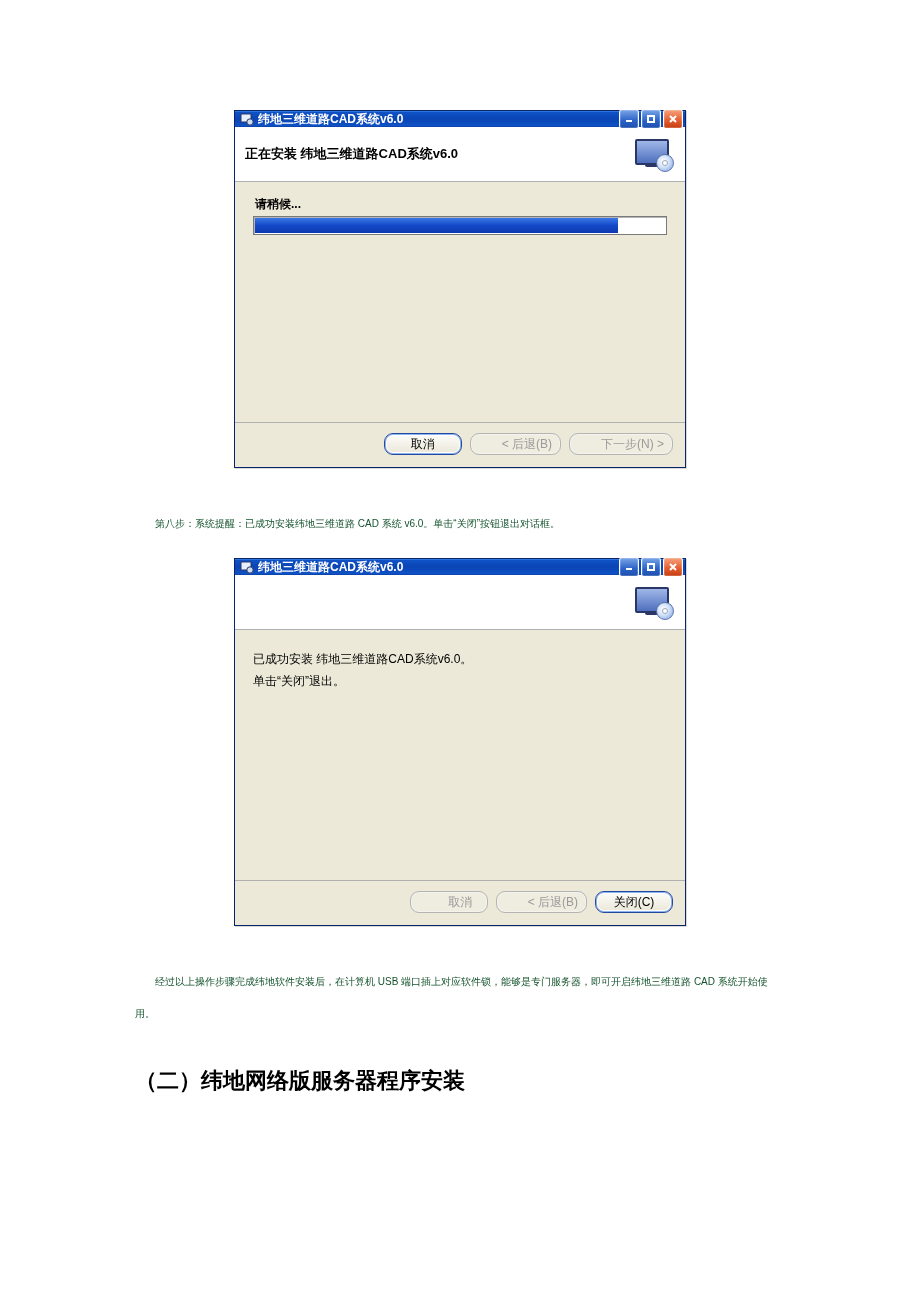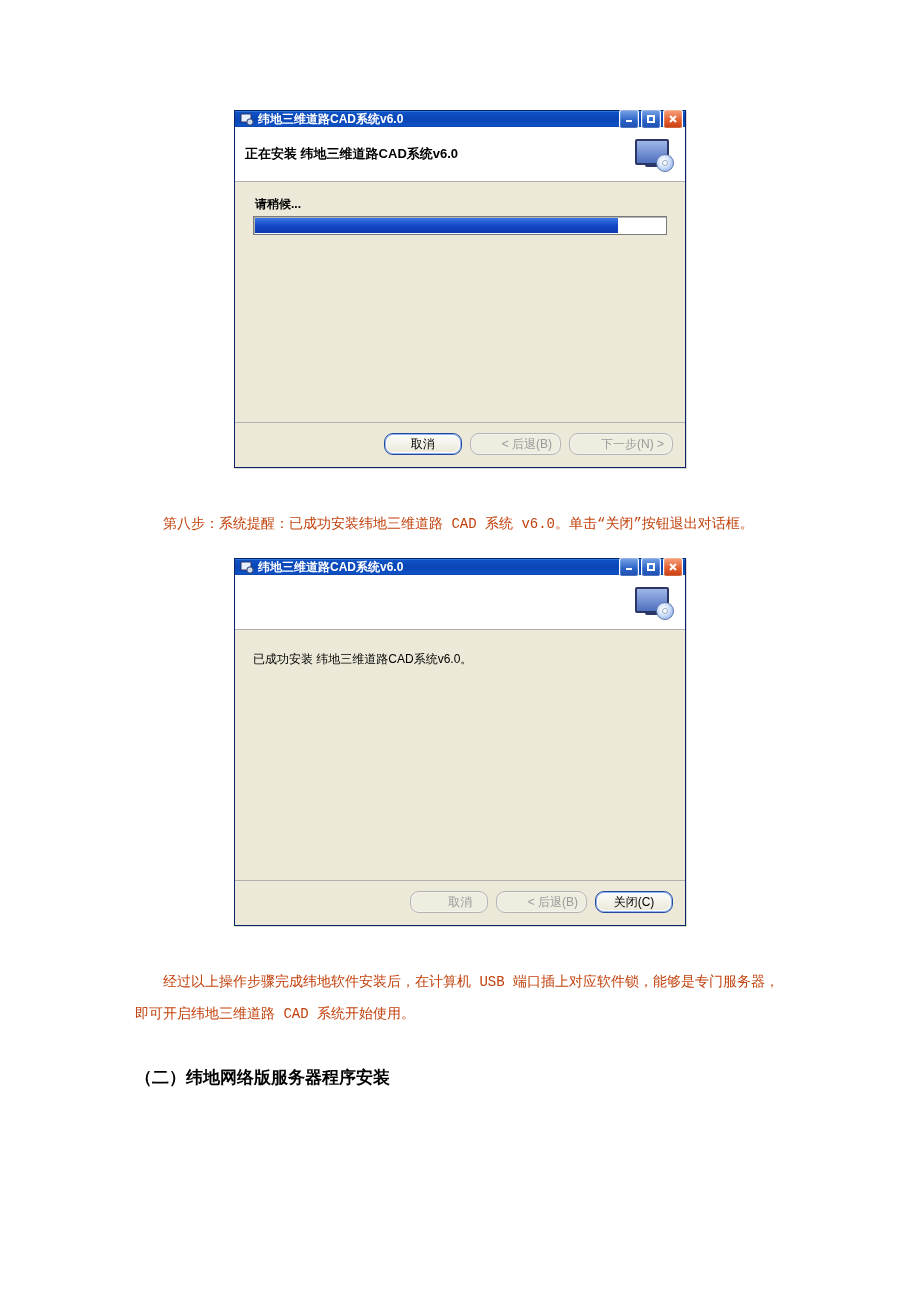--- a/index.html
+++ b/index.html
@@ -181,30 +181,30 @@
     border: 1px solid #23499f;
     box-shadow: 0 0 0 1px #8fb3ee inset, 0 0 0 2px #fff inset;
   }
   .xp-btn.disabled {
     color: #9a9a9a;
     border-color: #b4b4b4;
     background: #efece0;
     padding-left: 31px;
   }
   .para {
-    font-family: Liberation Mono, monospace;
-    font-size: 14px;
+    font-family: Liberation Sans, sans-serif;
+    font-size: 10px;
     line-height: 32px;
-    color: #c2410c;
+    color: #14532d;
     text-indent: 2em;
     margin: 0 0 6px 0;
   }
   .heading2 {
     font-family: Liberation Serif, serif;
-    font-size: 17px;
+    font-size: 22px;
     font-weight: bold;
     margin: 36px 0 14px 0;
     color: #000;
   }
 </style>
 </head>
 <body>
 
 <div class="page">
 
@@ -297,20 +297,21 @@
         <div class="install-icon">
           <div class="monitor"></div>
             <div class="stand"></div>
             <div class="disc"></div>
         </div>
       </div>
 
       <div class="dialog-body" style="min-height:250px;">
         <div class="body-text" style="margin-bottom:0;">
           <div>已成功安装 纬地三维道路CAD系统v6.0。</div>
+          <div>单击“关闭”退出。</div>
         </div>
       </div>
 
       <div class="button-row">
         <button class="xp-btn disabled">取消</button>
         <button class="xp-btn disabled">&lt; 后退(B)</button>
         <button class="xp-btn default">关闭(C)</button>
       </div>
     </div>
   </div>

